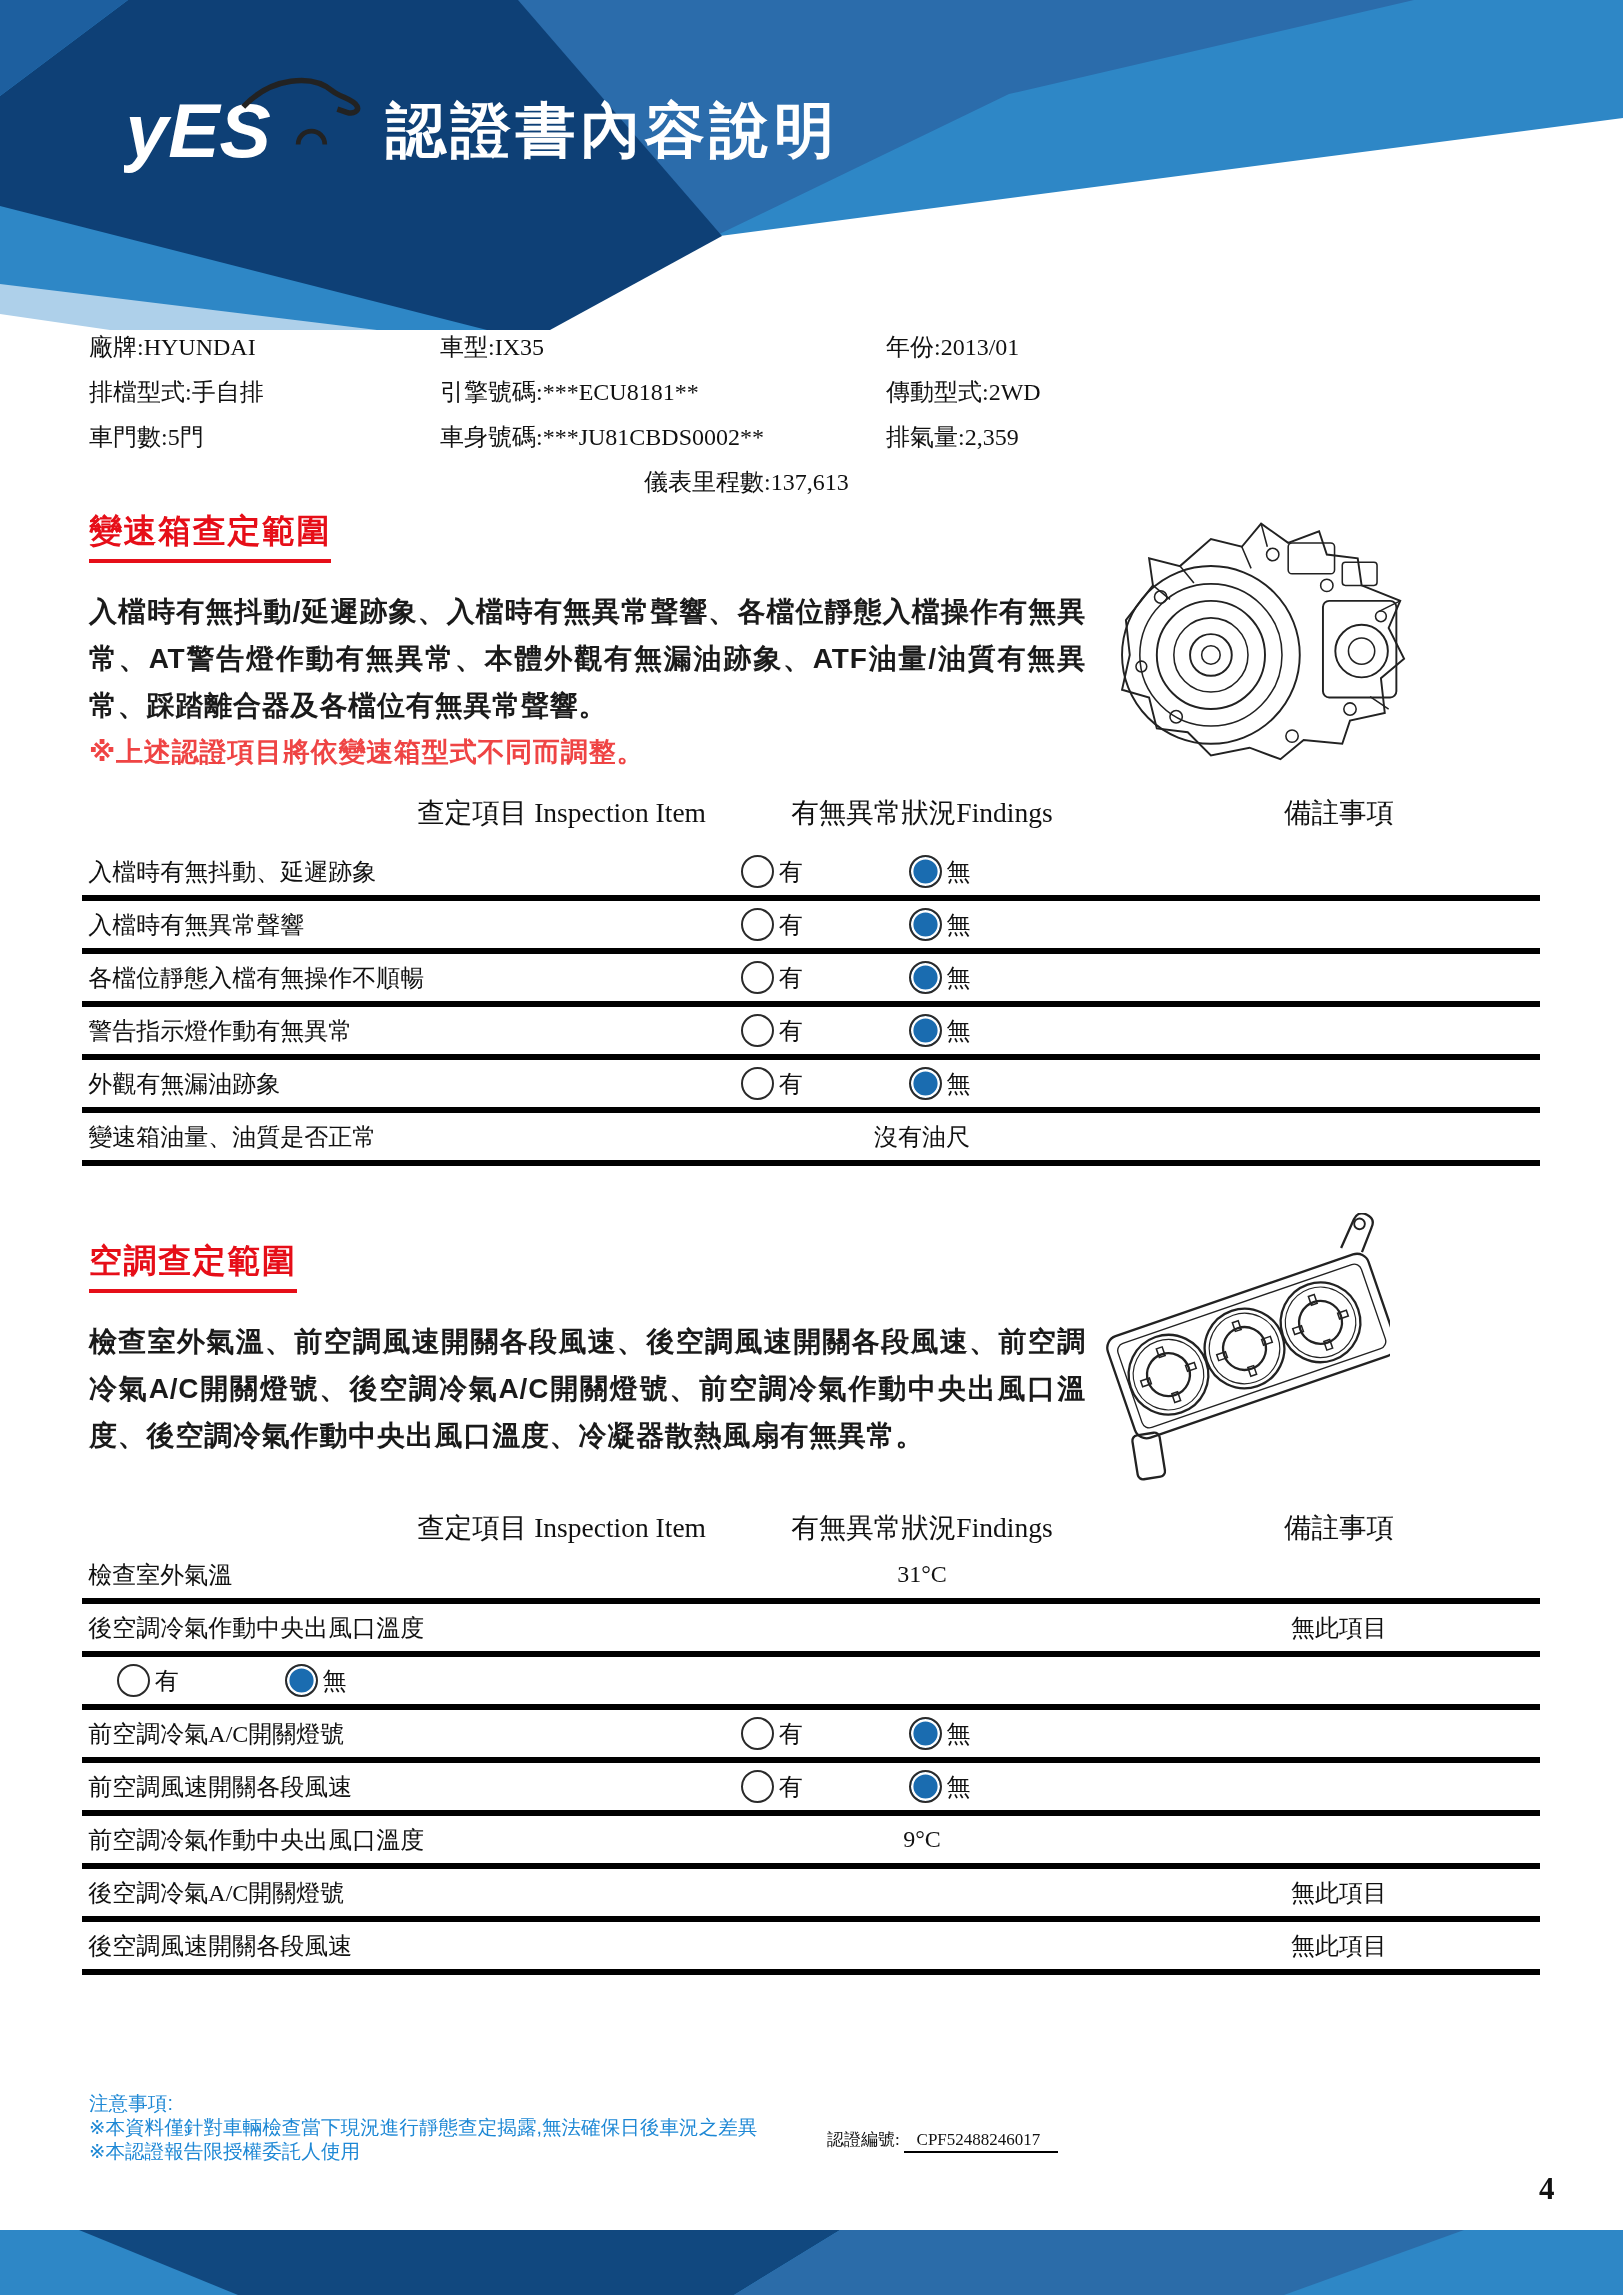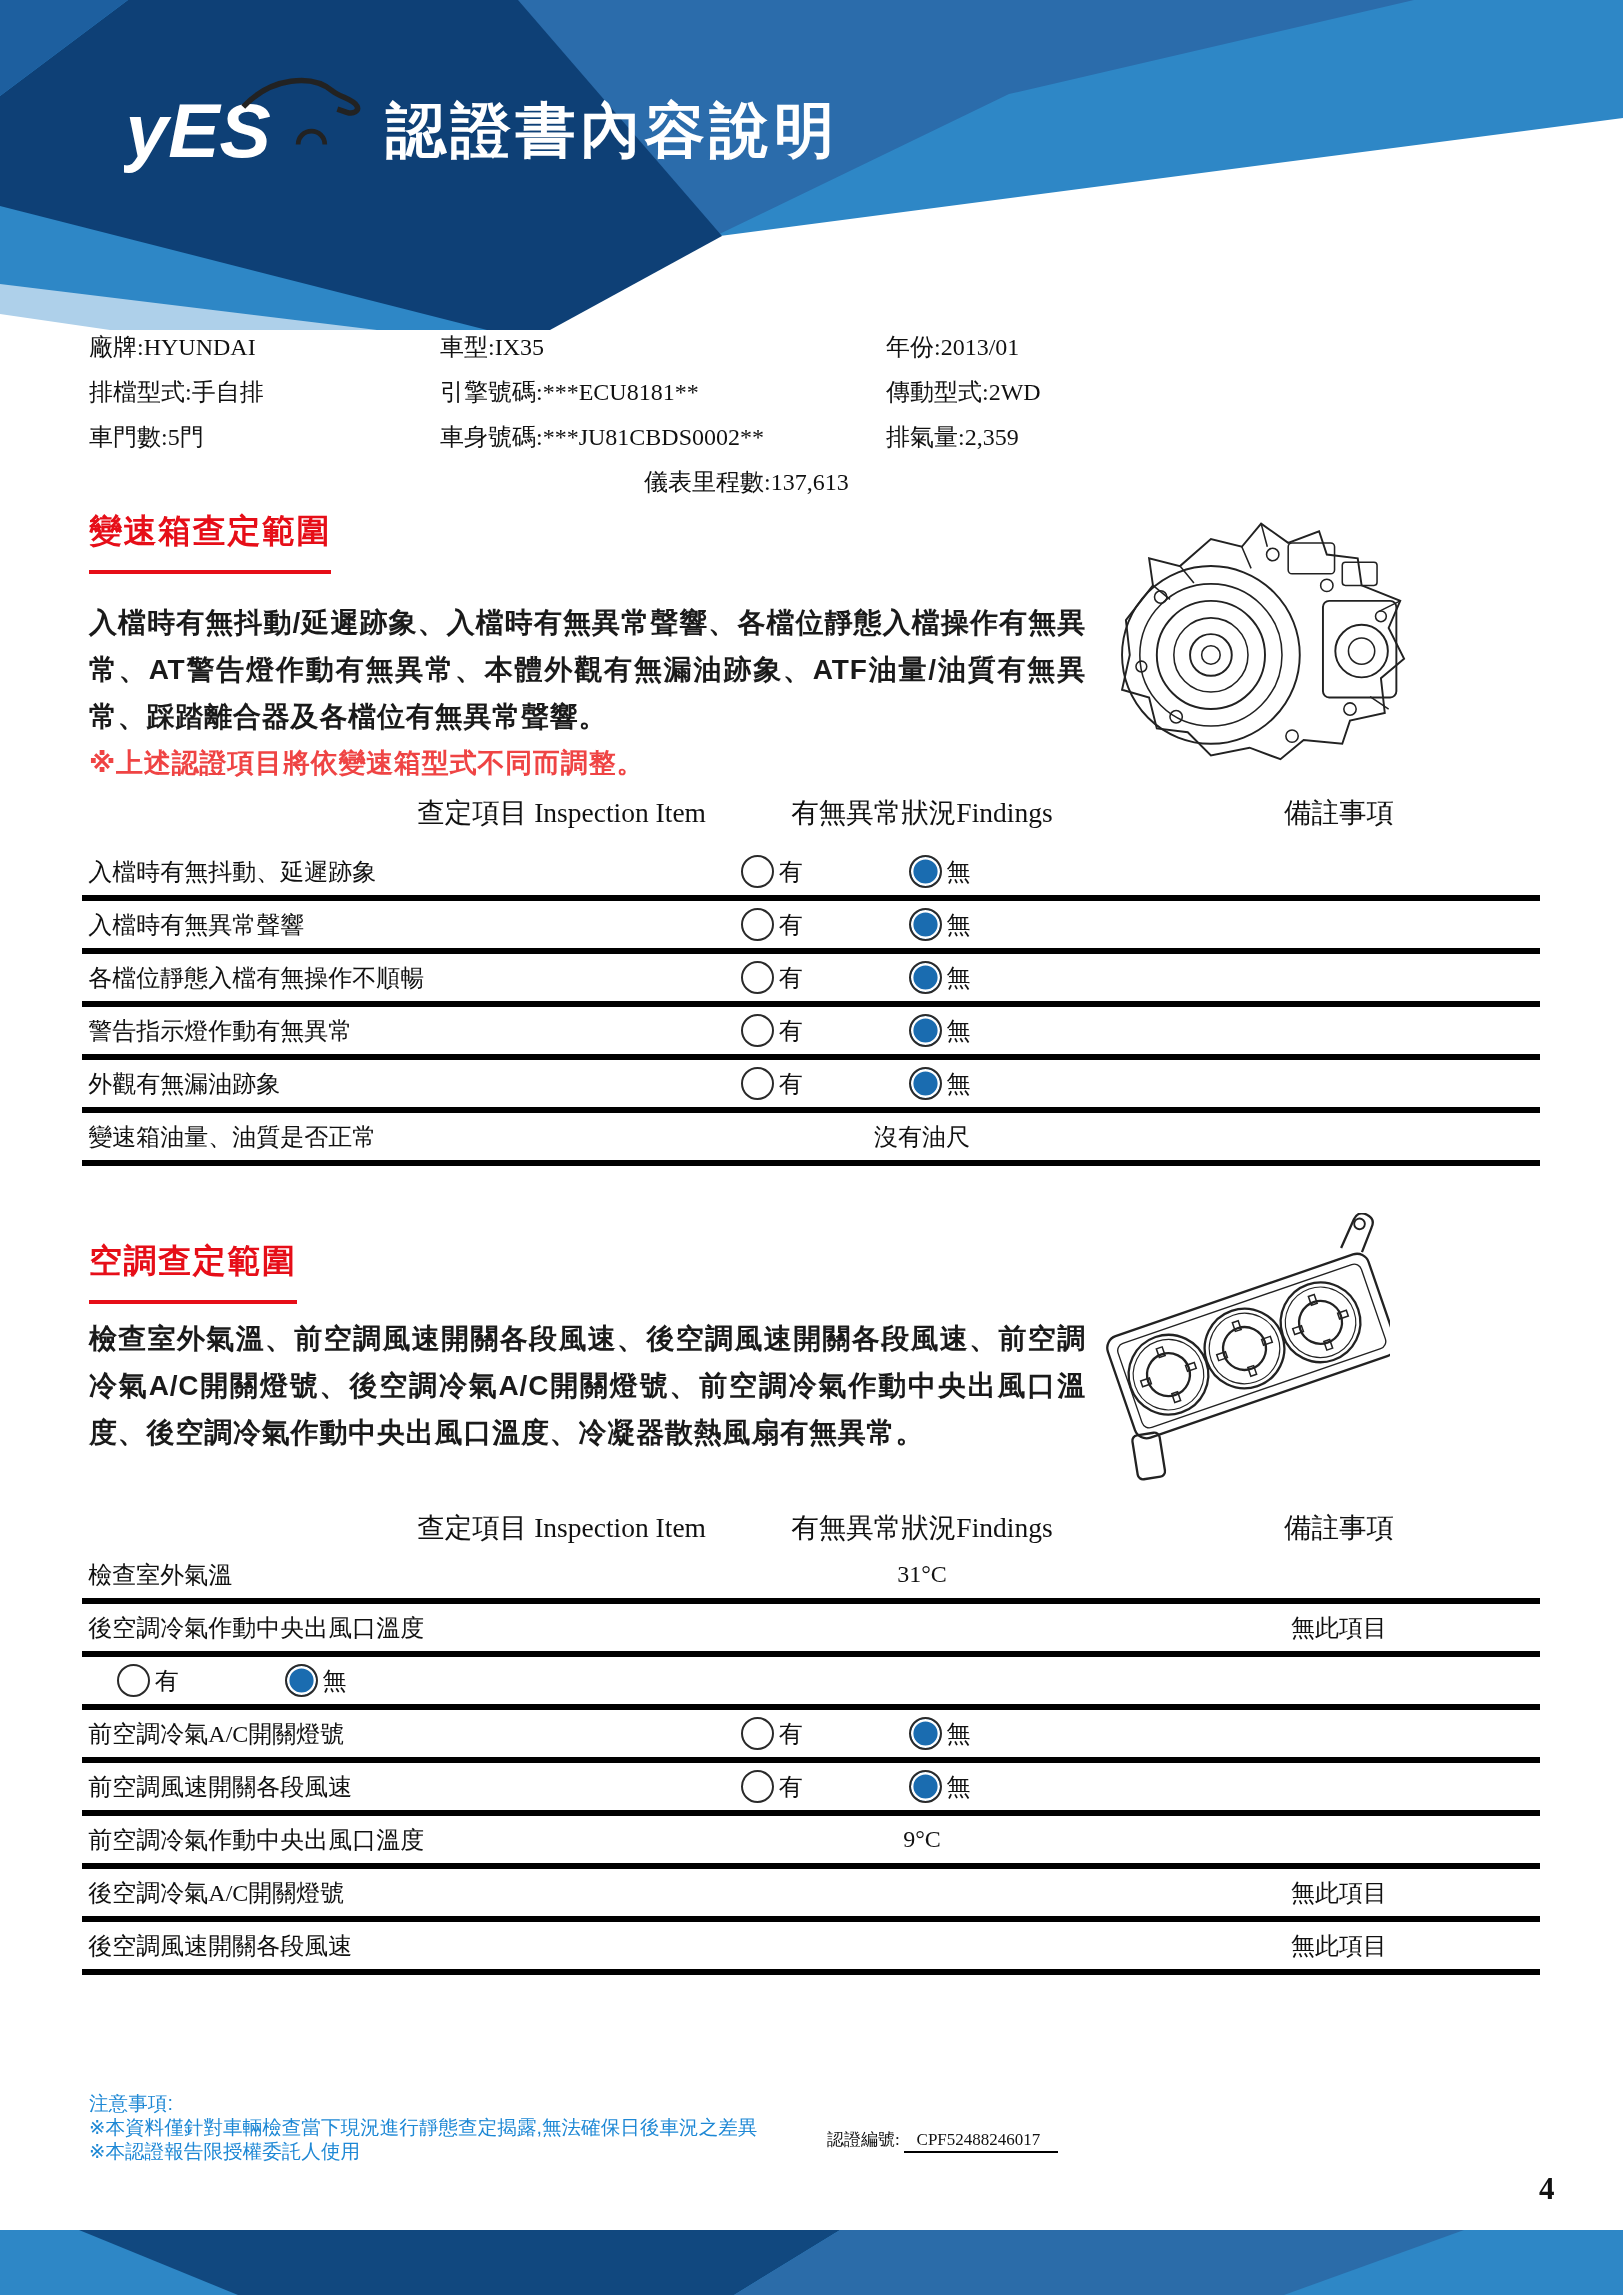--- a/index.html
+++ b/index.html
@@ -30,35 +30,35 @@
   
   .vehicle-info { position:absolute; left:89px; top:324px; width:1461px; font-size:24px; }
   .vi-row { display:flex; height:45px; align-items:center;justify-content:center; }
   .vi-cell { white-space:nowrap; }
   .vi-c1 { width:351px; } .vi-c2 { width:446px; } .vi-c3 { flex:1; }
 
   
   .sec-title {
     display:inline-block; font-family:"Liberation Sans","DejaVu Sans",sans-serif;
     font-size:33px; font-weight:bold; color:#e60e18;
-    border-bottom:4.7px solid #e60e18; padding-bottom:16px; letter-spacing:1.6px;
+    border-bottom:4.7px solid #e60e18; padding-bottom:5px; letter-spacing:1.6px;
   }
   .sec-desc {
     font-family:"Liberation Sans","DejaVu Sans",sans-serif;
     font-weight:bold; font-size:28px; line-height:47px; color:#1a1a1a;
     width:997px; letter-spacing:0.8px; text-align:justify;
   }
   .sec-note {
     font-family:"Liberation Sans","DejaVu Sans",sans-serif;
     font-weight:bold; font-size:27px; color:#ef4444; margin-top:4.7px; letter-spacing:0.8px;
   }
   .section-1 { position:absolute; left:89px; top:509px; }
   .section-1 .sec-desc { margin-top:25px; }
   .section-2 { position:absolute; left:89px; top:1239px; }
-  .section-2 .sec-desc { margin-top:11px; }
+  .section-2 .sec-desc { margin-top:25px; }
   .illus { position:absolute; }
   .illus-trans { left:1092px; top:512px; width:346px; height:255px; }
   .illus-ac    { left:1099px; top:1213px; width:291px; height:271px; }
 
   
   .dtable { position:absolute; left:82px; width:1458px; }
   .t1 { top:777px; } .t2 { top:1504px; }
   .thead { display:flex; align-items:center; font-size:27.5px; }
   .t1 .thead { height:71px; } .t2 .thead { height:47px; }
   .th-item { width:624px; text-align:right; }

